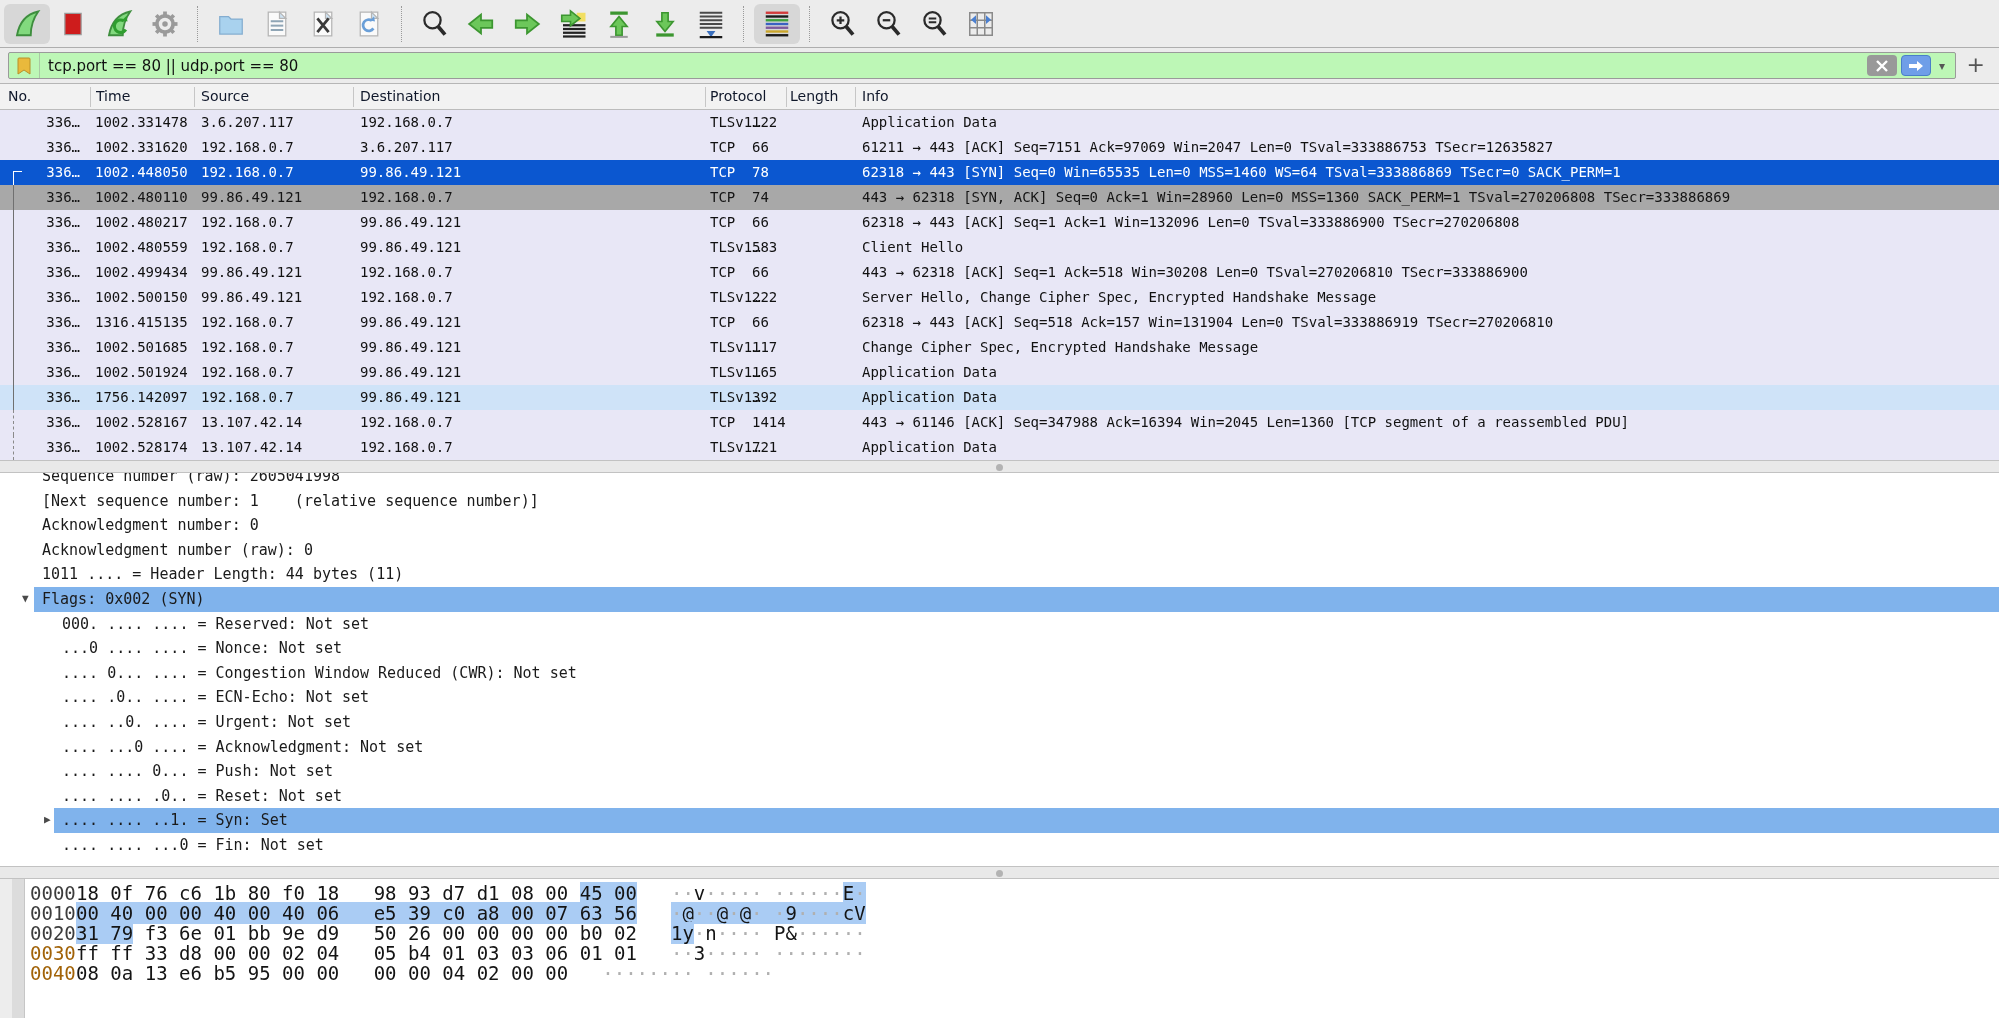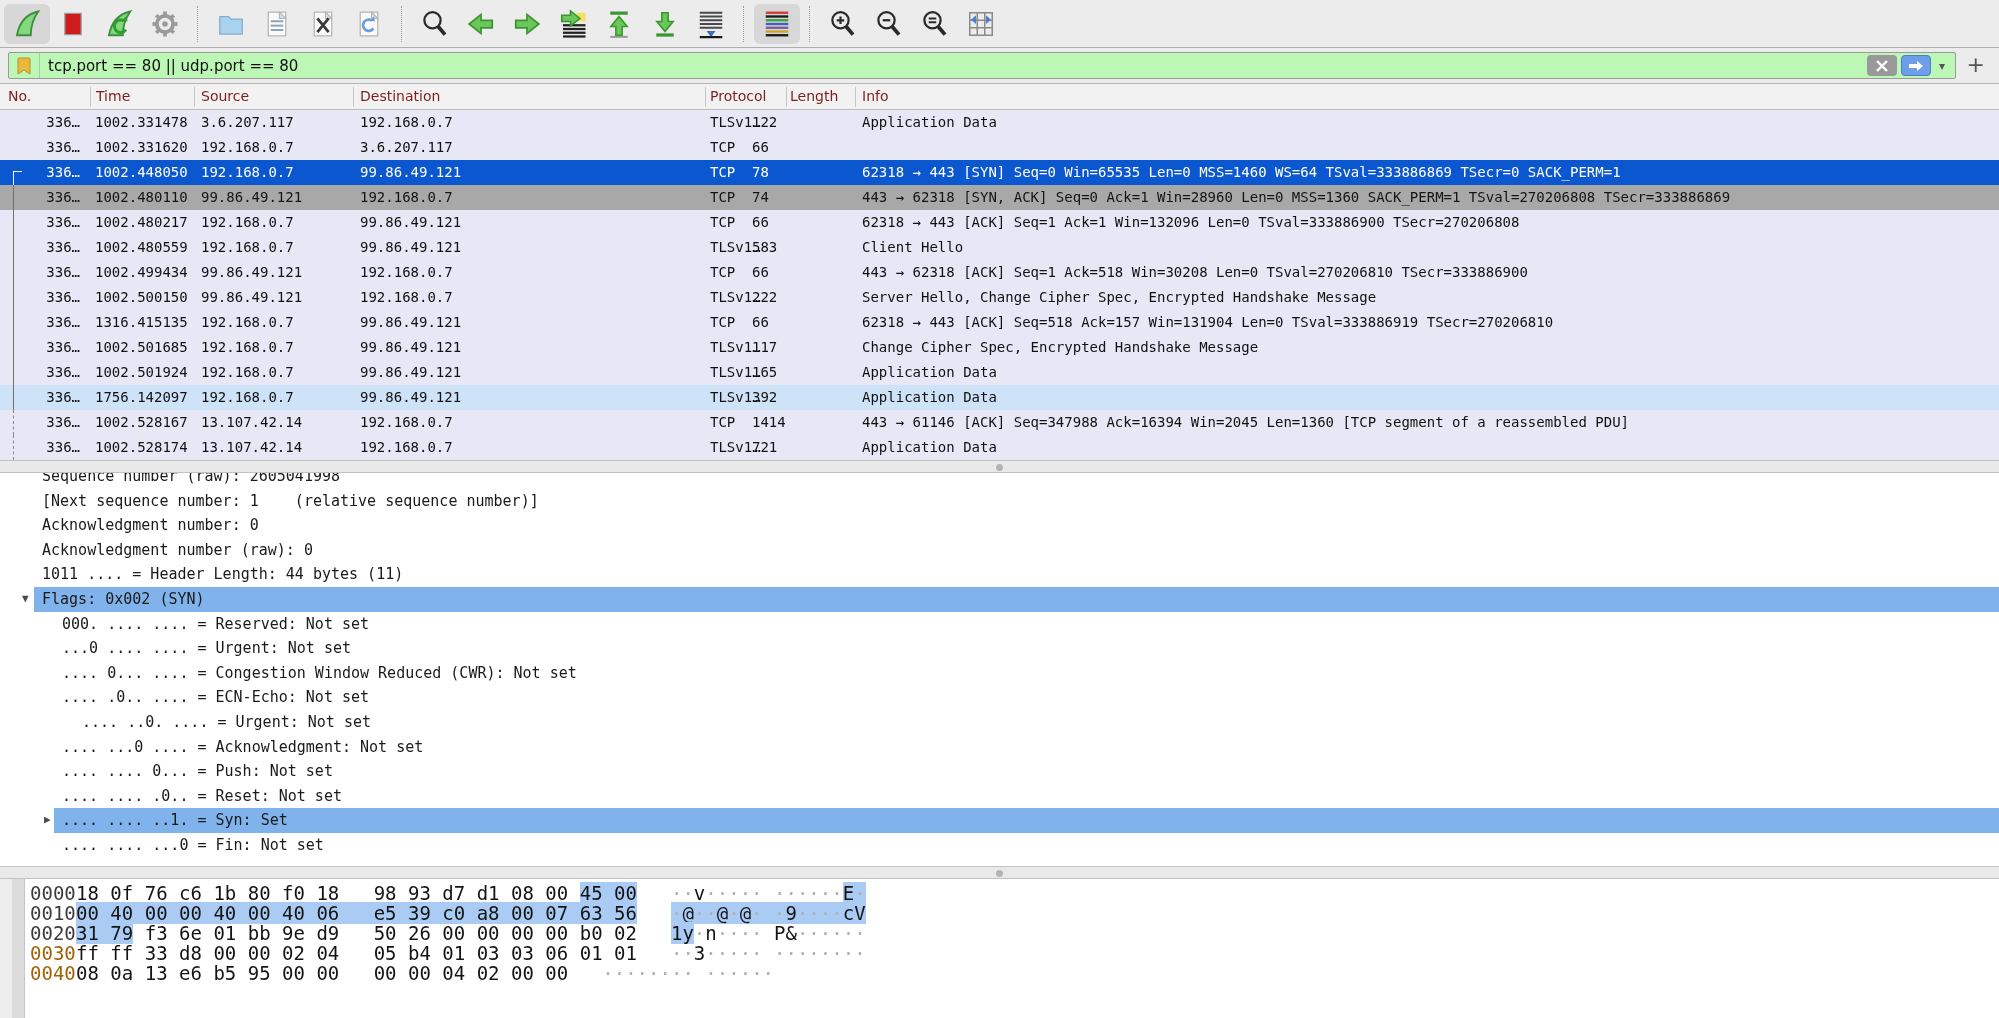--- a/index.html
+++ b/index.html
@@ -19,21 +19,21 @@
                border:1px solid #9a9a9a;border-radius:2px;display:flex;align-items:center;box-sizing:border-box;overflow:hidden;}
   #bookmark{width:30px;height:25px;display:flex;align-items:center;justify-content:center;border-right:1px solid #a9c9a4;}
   #filtertext{flex:1;font-size:15px;color:#111;padding-left:8px;white-space:nowrap;font-family:"DejaVu Sans",sans-serif;}
   .fbtn{width:30px;height:21px;border-radius:4px;display:flex;align-items:center;justify-content:center;margin-right:4px;flex:0 0 auto;}
   #clearbtn{background:#999;}
   #applybtn{background:#6f9ee8;border:1px solid #4a7ec8;box-sizing:border-box;}
   #filtercaret{color:#555;font-size:12px;margin:0 10px 0 4px;}
   #plusbtn{position:absolute;right:14px;top:6px;font-size:22px;color:#555;line-height:22px;}
   
   #plist-header{position:absolute;left:0;top:84px;width:1999px;height:26px;background:#f2f2f2;
-                border-bottom:1px solid #bcbcbc;box-sizing:border-box;font-size:14px;color:#7f1d1d;}
+                border-bottom:1px solid #bcbcbc;box-sizing:border-box;font-size:14px;color:#0f172a;}
   .hcell{position:absolute;top:4px;white-space:nowrap;overflow:hidden;}
   .hsep{position:absolute;top:3px;height:20px;width:1px;background:#c6c6c6;}
   #plist-body{position:absolute;left:0;top:110px;width:1999px;height:350px;background:#fff;
               font-family:"DejaVu Sans Mono","Liberation Mono",monospace;font-size:14px;}
   .prow{position:absolute;left:0;width:1999px;height:25px;line-height:25px;background:#e8e7f6;color:#111;}
   .prow.sel{background:#0b57d0;color:#fff;}
   .prow.gray{background:#a8a8a8;color:#141414;}
   .prow.lblue{background:#cfe3f8;}
   .pc{position:absolute;top:0;white-space:nowrap;overflow:hidden;}
   .c-no{left:0;width:80px;text-align:right;}
@@ -300,20 +300,21 @@
       <span class="pc c-len">122</span>
       <span class="pc c-info">Application Data</span>
     </div>
     <div class="prow " style="top: 25px;">
       <span class="pc c-no">336…</span>
       <span class="pc c-time">1002.331620</span>
       <span class="pc c-src">192.168.0.7</span>
       <span class="pc c-dst">3.6.207.117</span>
       <span class="pc c-proto">TCP</span>
       <span class="pc c-len">66</span>
+      <span class="pc c-info">61211 → 443 [ACK] Seq=7151 Ack=97069 Win=2047 Len=0 TSval=333886753 TSecr=12635827</span>
     </div>
     <div class="prow sel" style="top: 50px;">
       <span class="mark start"></span>
       <span class="pc c-no">336…</span>
       <span class="pc c-time">1002.448050</span>
       <span class="pc c-src">192.168.0.7</span>
       <span class="pc c-dst">99.86.49.121</span>
       <span class="pc c-proto">TCP</span>
       <span class="pc c-len">78</span>
       <span class="pc c-info">62318 → 443 [SYN] Seq=0 Win=65535 Len=0 MSS=1460 WS=64 TSval=333886869 TSecr=0 SACK_PERM=1</span>
@@ -436,24 +437,24 @@
 
 <div id="details">
     <div id="details-inner">
       <div class="dline"><span class="dtext" style="left: 42px; padding-left: 0px;">Sequence number (raw): 2605041998</span></div>
       <div class="dline"><span class="dtext" style="left: 42px; padding-left: 0px;">[Next sequence number: 1    (relative sequence number)]</span></div>
       <div class="dline"><span class="dtext" style="left: 42px; padding-left: 0px;">Acknowledgment number: 0</span></div>
       <div class="dline"><span class="dtext" style="left: 42px; padding-left: 0px;">Acknowledgment number (raw): 0</span></div>
       <div class="dline"><span class="dtext" style="left: 42px; padding-left: 0px;">1011 .... = Header Length: 44 bytes (11)</span></div>
       <div class="dline hl"><span class="dtext" style="left: 34px; padding-left: 8px;">Flags: 0x002 (SYN)</span><span class="darr" style="left: 22px;">▼</span></div>
       <div class="dline"><span class="dtext" style="left: 62px; padding-left: 0px;">000. .... .... = Reserved: Not set</span></div>
-      <div class="dline"><span class="dtext" style="left: 62px; padding-left: 0px;">...0 .... .... = Urgent: Not set</span></div>
+      <div class="dline"><span class="dtext" style="left: 62px; padding-left: 0px;">...0 .... .... = Nonce: Not set</span></div>
       <div class="dline"><span class="dtext" style="left: 62px; padding-left: 0px;">.... 0... .... = Congestion Window Reduced (CWR): Not set</span></div>
       <div class="dline"><span class="dtext" style="left: 62px; padding-left: 0px;">.... .0.. .... = ECN-Echo: Not set</span></div>
-      <div class="dline"><span class="dtext" style="left: 62px; padding-left: 0px; margin-left: 20px;">.... ..0. .... = Urgent: Not set</span></div>
+      <div class="dline"><span class="dtext" style="left: 62px; padding-left: 0px;">.... ..0. .... = Urgent: Not set</span></div>
       <div class="dline"><span class="dtext" style="left: 62px; padding-left: 0px;">.... ...0 .... = Acknowledgment: Not set</span></div>
       <div class="dline"><span class="dtext" style="left: 62px; padding-left: 0px;">.... .... 0... = Push: Not set</span></div>
       <div class="dline"><span class="dtext" style="left: 62px; padding-left: 0px;">.... .... .0.. = Reset: Not set</span></div>
       <div class="dline hl"><span class="dtext" style="left: 54px; padding-left: 8px;">.... .... ..1. = Syn: Set</span><span class="darr" style="left: 44px;">▶</span></div>
       <div class="dline"><span class="dtext" style="left: 62px; padding-left: 0px;">.... .... ...0 = Fin: Not set</span></div>
     </div>
   </div>
 
 <div class="splitter" id="split2">
     <span class="dot"></span>

